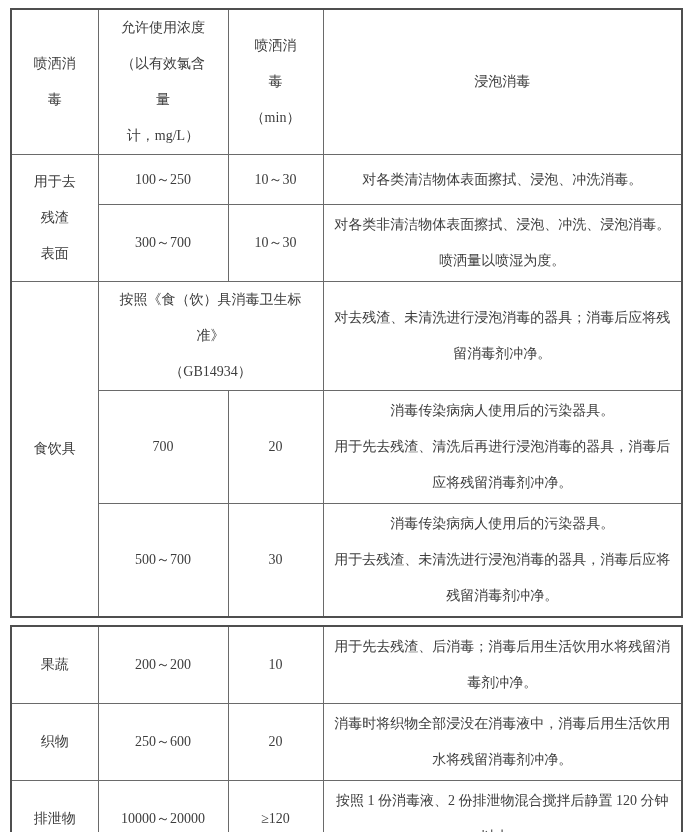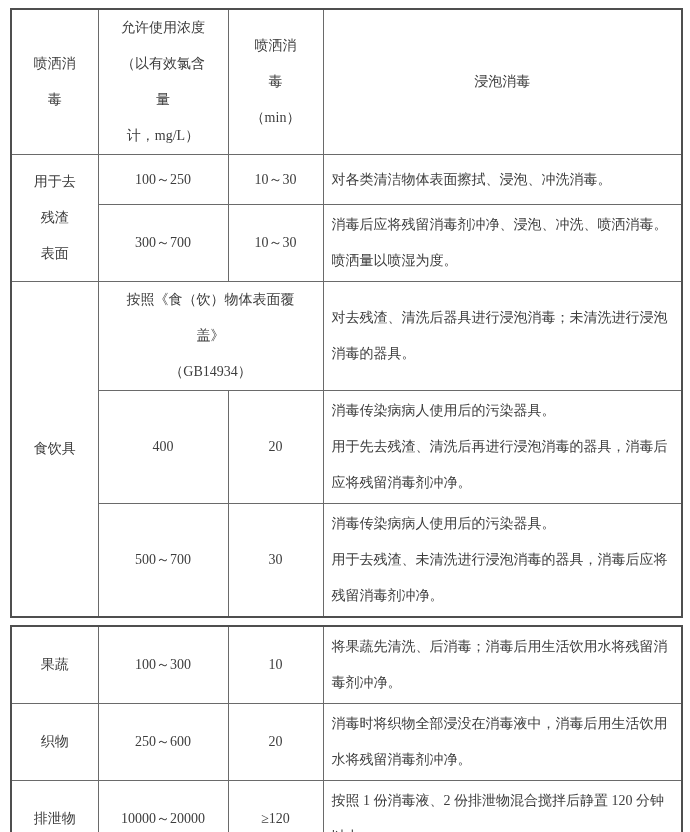--- a/index.html
+++ b/index.html
@@ -30,21 +30,21 @@
     vertical-align: middle;
     white-space: pre-line;
     overflow: hidden;
   }
   .c {
     text-align: center;
     line-height: 36px;
     padding: 0 20px;
   }
   .m {
-    text-align: left;
+    text-align: center;
     line-height: 36px;
     padding: 2px 8px;
     font-family: Liberation Serif, serif;
   }
   .gap {
     height: 7px;
   }
   
   .t1r0 { height: 96px; }
   .t1r1 { height: 50px; }
@@ -83,30 +83,30 @@
     <tr class="t1r1">
       <td class="c" rowspan="2">用于去残渣
 表面</td>
       <td class="c">100～250</td>
       <td class="c">10～30</td>
       <td class="m">对各类清洁物体表面擦拭、浸泡、冲洗消毒。</td>
     </tr>
     <tr class="t1r2">
       <td class="c">300～700</td>
       <td class="c">10～30</td>
-      <td class="m">消毒后应将残留消毒剂冲净、浸泡、冲洗、喷洒消毒。喷洒量以喷湿为度。</td>
+      <td class="m">对各类非清洁物体表面擦拭、浸泡、冲洗、浸泡消毒。喷洒量以喷湿为度。</td>
     </tr>
     <tr class="t1r3">
       <td class="c" rowspan="3">食饮具</td>
-      <td class="c" colspan="2">按照《食（饮）物体表面覆盖》
+      <td class="c" colspan="2">按照《食（饮）具消毒卫生标准》
 （GB14934）</td>
-      <td class="m">对去残渣、清洗后器具进行浸泡消毒；未清洗进行浸泡消毒的器具。</td>
+      <td class="m">对去残渣、未清洗进行浸泡消毒的器具；消毒后应将残留消毒剂冲净。</td>
     </tr>
     <tr class="t1r4">
-      <td class="c">400</td>
+      <td class="c">700</td>
       <td class="c">20</td>
       <td class="m">消毒传染病病人使用后的污染器具。
 用于先去残渣、清洗后再进行浸泡消毒的器具，消毒后应将残留消毒剂冲净。</td>
     </tr>
     <tr class="t1r5">
       <td class="c">500～700</td>
       <td class="c">30</td>
       <td class="m">消毒传染病病人使用后的污染器具。
 用于去残渣、未清洗进行浸泡消毒的器具，消毒后应将残留消毒剂冲净。</td>
     </tr>
@@ -118,23 +118,23 @@
   <table class="disinfect">
     <colgroup>
       <col style="width:87px">
       <col style="width:130px">
       <col style="width:95px">
       <col style="width:359px">
     </colgroup>
     <tbody>
         <tr class="t2r0">
       <td class="c">果蔬</td>
-      <td class="c">100～300</td>
+      <td class="c">200～200</td>
       <td class="c">10</td>
-      <td class="m">将果蔬先清洗、后消毒；消毒后用生活饮用水将残留消毒剂冲净。</td>
+      <td class="m">用于先去残渣、后消毒；消毒后用生活饮用水将残留消毒剂冲净。</td>
     </tr>
     <tr class="t2r1">
       <td class="c">织物</td>
       <td class="c">250～600</td>
       <td class="c">20</td>
       <td class="m">消毒时将织物全部浸没在消毒液中，消毒后用生活饮用水将残留消毒剂冲净。</td>
     </tr>
     <tr class="t2r3">
       <td class="c">排泄物</td>
       <td class="c">10000～20000</td>

